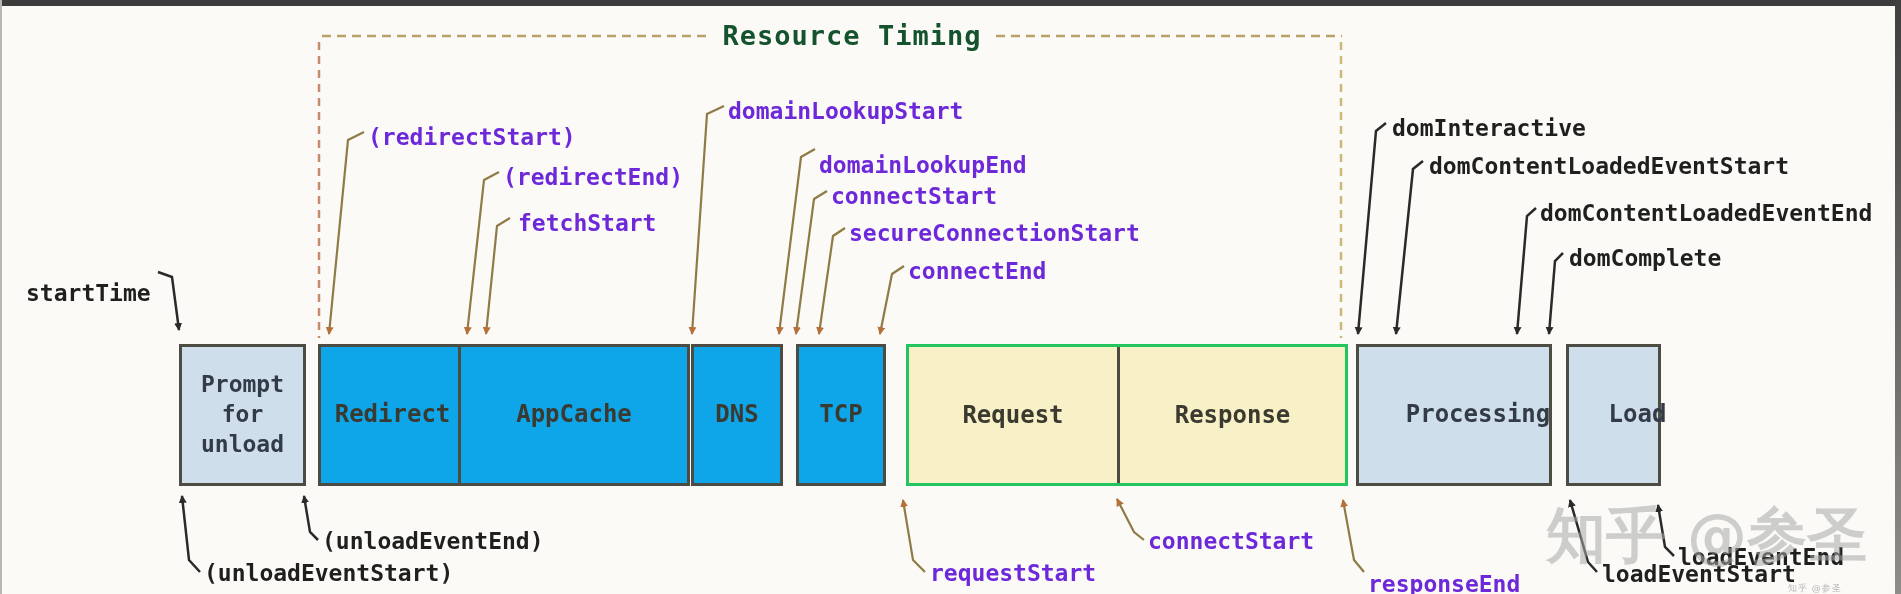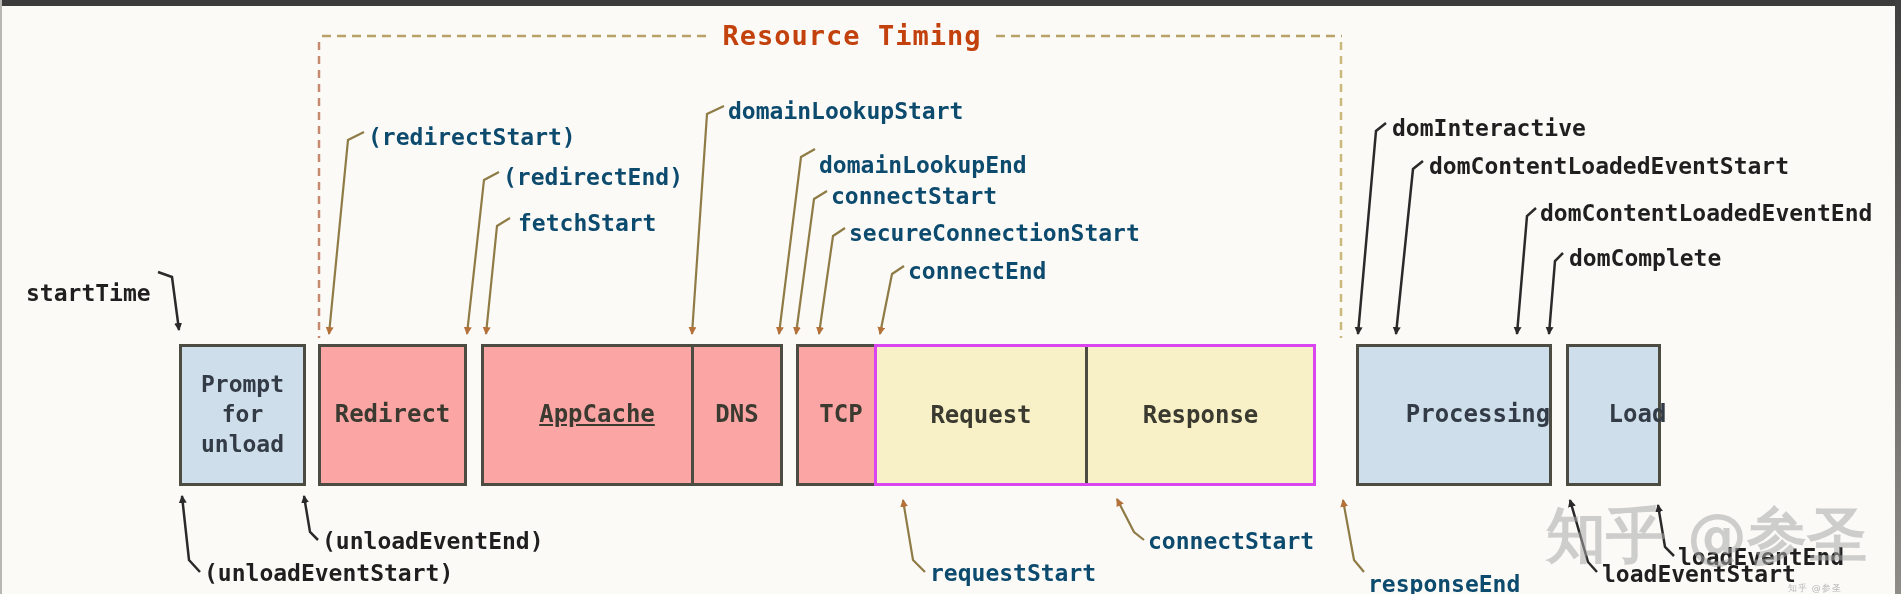--- a/index.html
+++ b/index.html
@@ -13,36 +13,36 @@
   .right-bar{position:absolute;right:0;top:0;width:6px;height:594px;
     background:linear-gradient(#3f3f3f,#8f8d88);}
   .left-line{position:absolute;left:0;top:0;width:2px;height:594px;background:#b8b7b4;}
 
   
   .phase{
     position:absolute; top:344px; height:142px; box-sizing:border-box;
     border:3px solid #4c4c42; display:flex; align-items:center; justify-content:center;
     text-align:center; font-weight:bold; font-size:24px; color:#3a3a30; line-height:1.3;
   }
-  .yellow{background:#fca5a5;}
+  .yellow{background:#0ea5e9;}
   .blue{background:#cfdeeb; color:#333c46;padding-left:48px;}
-  .reqres{position:absolute;top:344px;left:874px;width:442px;height:142px;box-sizing:border-box;
-    border:3px solid #d946ef;background:#f8f0c6;display:flex;}
+  .reqres{position:absolute;top:344px;left:906px;width:442px;height:142px;box-sizing:border-box;
+    border:3px solid #22c55e;background:#f8f0c6;display:flex;}
   .reqres .cell{flex:0 0 auto;display:flex;align-items:center;justify-content:center;
     font-weight:bold;font-size:24px;color:#3a3a30;box-sizing:border-box;}
   .reqres .cell.first{width:211px;border-right:3px solid #4c4c42;}
   .reqres .cell.second{width:225px;}
 
   
   .evt{position:absolute; white-space:nowrap; font-weight:bold; font-size:23px;}
-  .orange{color:#0c4a6e;}
+  .orange{color:#6d28d9;}
   .black{color:#1f1f1f;}
 
   .rt-title{position:absolute; left:712px; top:20px; width:280px; text-align:center;
-    font-weight:bold; font-size:27px; color:#c2410c; letter-spacing:1px;}
+    font-weight:bold; font-size:27px; color:#14532d; letter-spacing:1px;}
 
   svg.overlay{position:absolute;left:0;top:0;z-index:2;pointer-events:none;}
   .labels{position:absolute;left:0;top:0;z-index:3;}
 
   .watermark{position:absolute; left:1546px; top:496px; z-index:4;
     font-family:"DejaVu Sans","Liberation Sans",sans-serif;
     font-weight:bold; font-size:60px; color:rgba(168,168,168,0.55); white-space:nowrap;}
   .watermark-small{position:absolute; left:1788px; top:582px; z-index:4;
     font-family:"DejaVu Sans","Liberation Sans",sans-serif;
     font-size:9px; color:rgba(165,165,165,0.8); white-space:nowrap; letter-spacing:1px;}
@@ -107,21 +107,21 @@
       <path d="M1364,572 L1354,560 L1343,500" marker-end="url(#ah-o)"></path>
     </g>
   </svg>
 
   <div class="phase blue" style="left:179px;width:127px;padding:0 16px;font-size:23px;">
     <span>Prompt for unload</span>
   </div>
   <div class="phase yellow" style="left:318px;width:149px;">
     <span>Redirect</span>
   </div>
-  <div class="phase yellow" style="left:481px;width:232px;text-decoration:underline;">
+  <div class="phase yellow" style="left:458px;width:232px;">
     <span>AppCache</span>
   </div>
   <div class="phase yellow" style="left:691px;width:92px;">
     <span>DNS</span>
   </div>
   <div class="phase yellow" style="left:796px;width:90px;">
     <span>TCP</span>
   </div>
 
   <div class="reqres">

